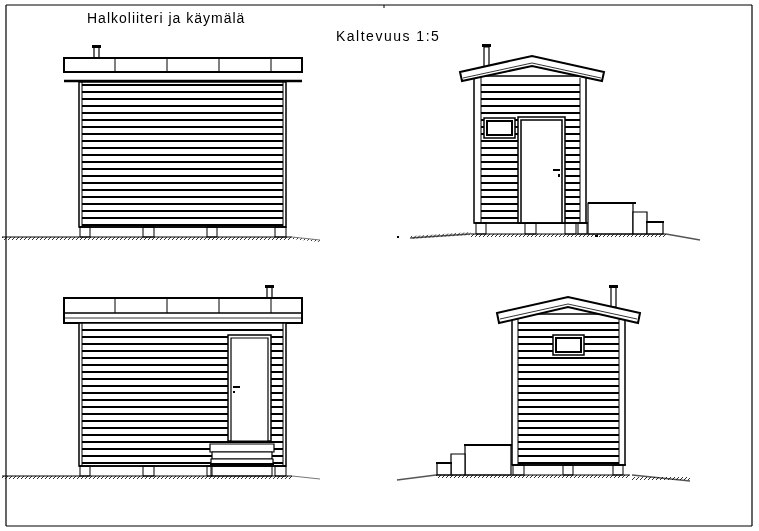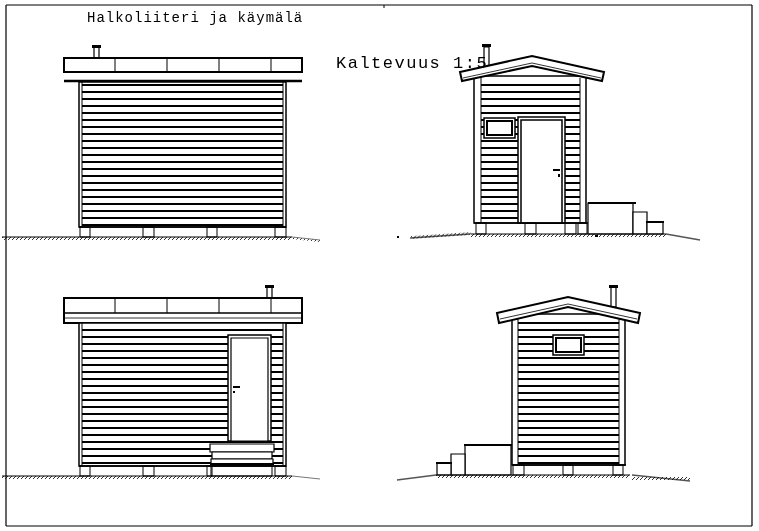--- a/index.html
+++ b/index.html
@@ -1,22 +1,22 @@
 <!DOCTYPE html>
 <html><head>
 <meta charset="utf-8">
 <style>
   html, body { margin: 0; padding: 0; background: #ffffff; }
   body { width: 759px; height: 531px; position: relative; overflow: hidden;
          font-family: "DejaVu Sans", sans-serif; }
   #sheet { position: absolute; left: 0; top: 0; width: 759px; height: 531px; }
-  .title-label { position: absolute; color: #000; font-family: Liberation Mono, monospace;
+  .title-label { position: absolute; color: #000; font-family: Liberation Sans, sans-serif;
                  letter-spacing: 1px; white-space: nowrap; }
   #drawing-title { left: 87px; top: 10px; font-size: 14px; font-weight: 200; }
-  #slope-label { left: 336px; top: 54px; font-size: 17px; letter-spacing: 1.5px; }
+  #slope-label { left: 336px; top: 28px; font-size: 14px; letter-spacing: 1.5px; }
   svg line, svg rect, svg polyline, svg polygon, svg path { vector-effect: non-scaling-stroke; }
 </style>
 </head>
 <body>
 
 <svg id="sheet" viewBox="0 0 759 531" xmlns="http://www.w3.org/2000/svg">
   <defs>
     <pattern id="ground-hatch" width="4" height="4" patternUnits="userSpaceOnUse">
       <line x1="0" y1="4" x2="4" y2="0" stroke="#000" stroke-width="0.8"></line>
     </pattern>

